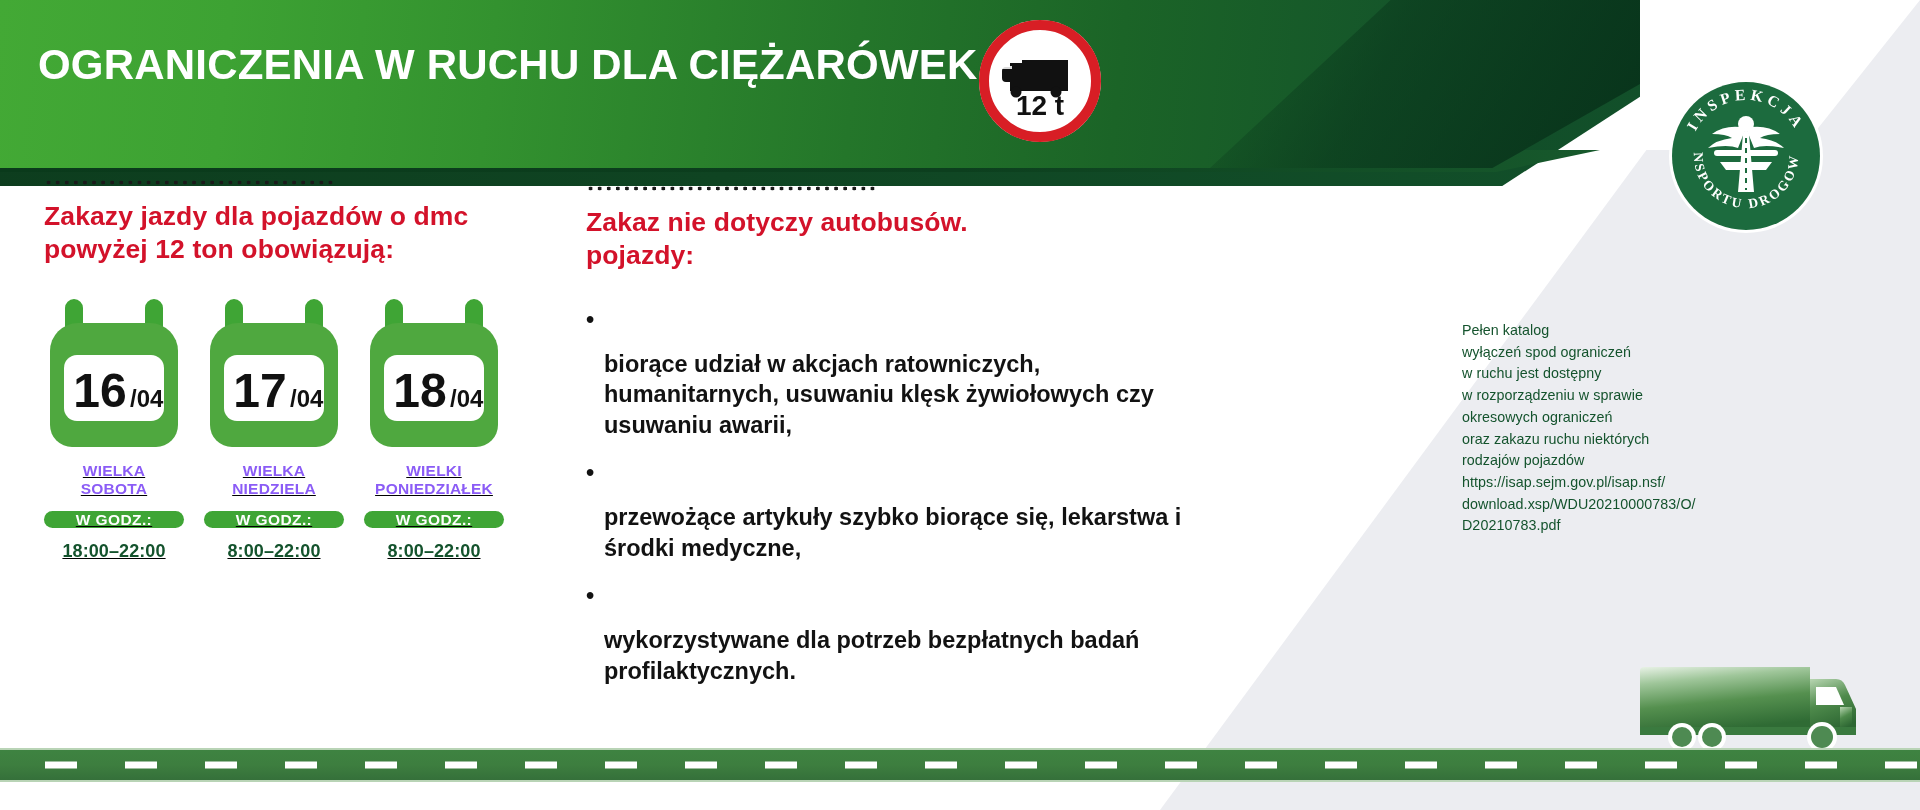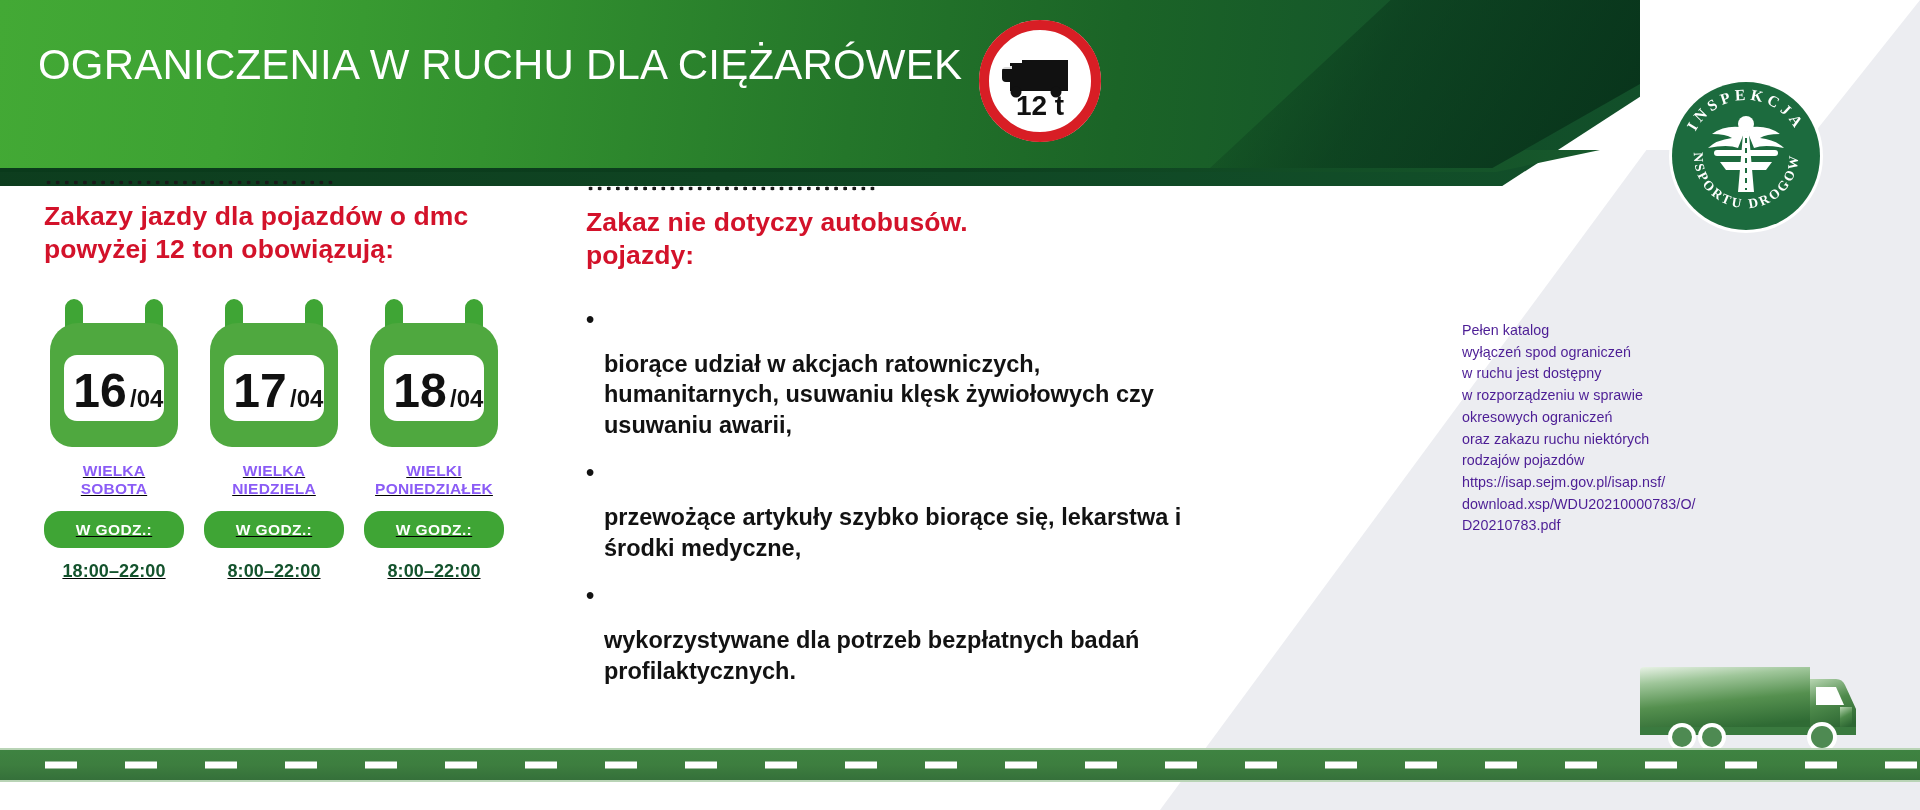--- a/index.html
+++ b/index.html
@@ -73,21 +73,21 @@
     top:150px; left:0;
     width:1600px; height:22px;
     background:linear-gradient(90deg,#0a3a1b 0%,#0c3f1e 60%,#17592c 100%);
     clip-path: polygon(0 0, 100% 0, 93.5% 100%, 0 100%);
   }
 
   .title {
     position:absolute;
     left:38px; top:44px;
     font-size:42px;
-    font-weight:normal;
+    font-weight:bold;
     color:#ffffff;
     letter-spacing:.2px;
     line-height:1;
     white-space:nowrap;
     z-index:6;
   }
 
   
   .road-sign {
     position:absolute;
@@ -155,21 +155,21 @@
     margin-top:9px;
     font-size:15.5px;
     font-weight:bold;
     color:#8b5cf6;
     line-height:1.18;
     letter-spacing:.2px;
   }
   .cal-badge {
     margin:13px auto 0;
     width:140px;
-    height:37px;
+    height:17px;
     border-radius:17px;
     background:#3FA535;
     color:#ffffff;
     font-size:15.5px;
     font-weight:bold;
     letter-spacing:.4px;
     display:flex;
     align-items:center;
     justify-content:center;
   }
@@ -197,21 +197,21 @@
     width:18px;
     line-height:1.3;
     font-size:23.5px;
   }
   .bullet-text { flex:1 1 auto;margin-top:44px; }
 
   
   .small-note {
     font-size:14.3px;
     line-height:1.52;
-    color:#4c1d95;
+    color:#14532d;
     letter-spacing:.05px;
   }
   .small-note div { white-space:nowrap; }
 
   
   .truck {
     position:absolute;
     left:1626px; top:655px;
     width:270px; height:110px;
     z-index:5;

